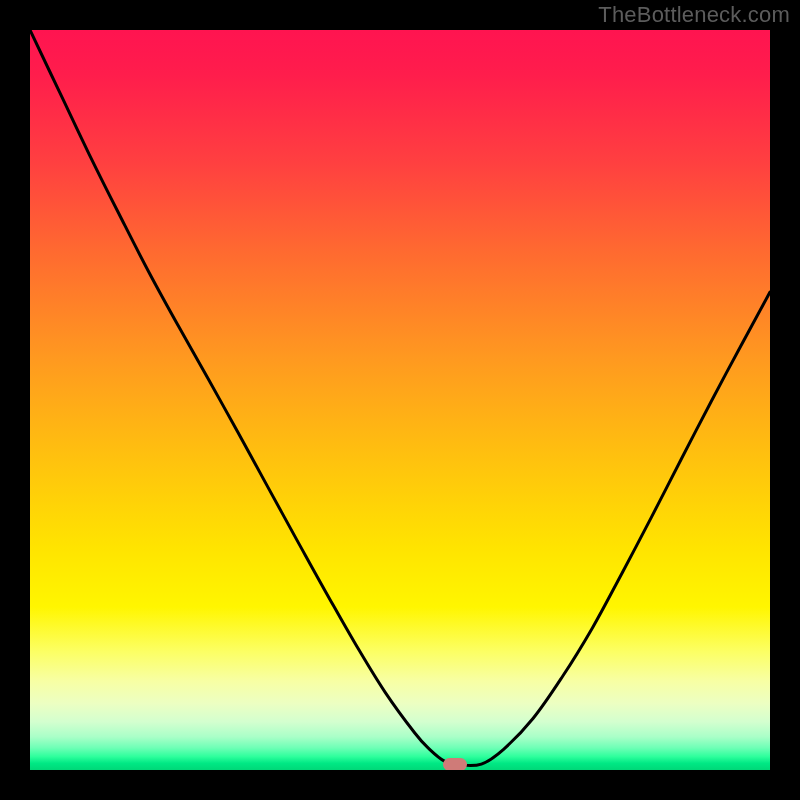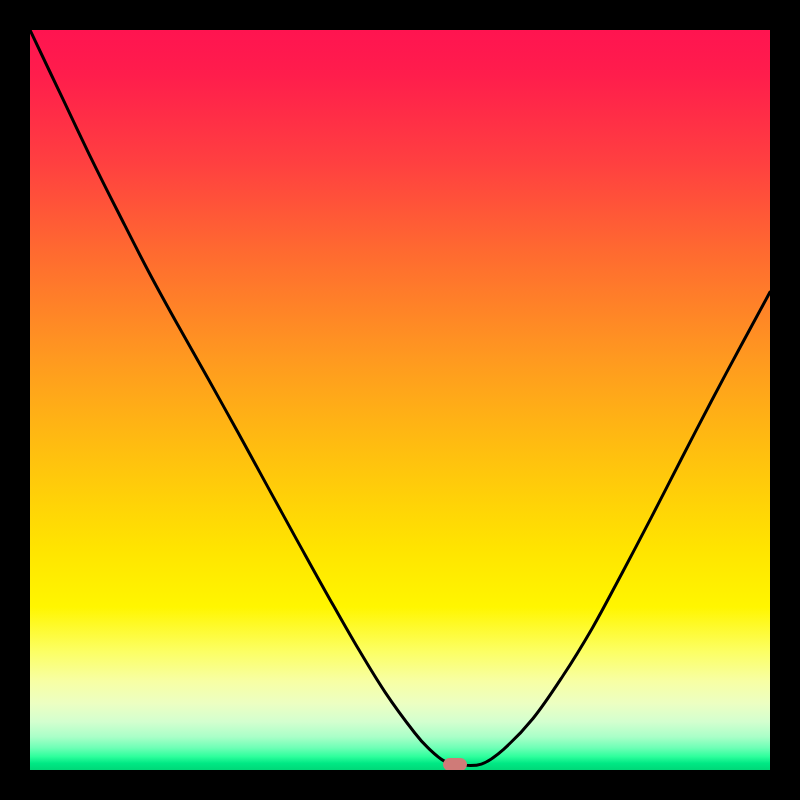--- a/index.html
+++ b/index.html
@@ -72,20 +72,21 @@
     height: 13px;
     border-radius: 7px;
     background: #cf7b78;
     z-index: 5;
   }
 </style>
 </head>
 <body>
 
 <div class="frame">
+  <div class="watermark">TheBottleneck.com</div>
   <div class="plot-area">
     <div class="gradient"></div>
     <svg class="curve" viewBox="0 0 740 740" preserveAspectRatio="none">
       <path id="curve-path" fill="none" stroke="#000" stroke-width="3" stroke-linejoin="round" stroke-linecap="round" d="M0.0,0.0 C5.3,11.2 18.9,39.8 29.6,62.2 C40.3,84.5 48.5,102.5 59.2,124.3 C69.9,146.2 78.1,162.5 88.8,183.5 C99.5,204.6 107.7,221.1 118.4,241.2 C129.1,261.4 137.3,276.1 148.0,295.3 C158.7,314.4 166.9,328.8 177.6,347.8 C188.3,366.8 196.5,381.8 207.2,401.1 C217.9,420.4 226.1,435.7 236.8,455.1 C247.5,474.5 255.7,489.8 266.4,509.1 C277.1,528.4 285.3,543.5 296.0,562.4 C306.7,581.3 314.9,596.2 325.6,614.2 C336.3,632.2 344.5,646.3 355.2,662.3 C365.9,678.3 376.8,692.7 384.8,703.0 C392.8,713.3 394.3,714.2 399.6,719.3 C404.9,724.3 409.1,728.3 414.4,731.1 C419.7,733.9 422.5,734.3 429.2,734.8 C435.9,735.4 443.4,736.9 451.4,734.1 C459.4,731.3 464.3,727.5 473.6,719.3 C482.9,711.0 492.5,701.4 503.2,688.2 C513.9,675.0 522.1,662.3 532.8,646.0 C543.5,629.8 551.7,616.4 562.4,597.9 C573.1,579.4 581.3,563.1 592.0,543.2 C602.7,523.2 610.9,507.4 621.6,486.9 C632.3,466.4 640.5,449.8 651.2,429.2 C661.9,408.6 670.1,392.5 680.8,372.2 C691.5,352.0 699.7,336.6 710.4,316.7 C721.1,296.9 734.7,271.8 740.0,262.0"></path>
     </svg>
     <div class="marker" id="marker" style="left: 412.76px; top: 727.58px; background: rgb(207, 123, 120);"></div>
   </div>
 </div>
 
 </body></html>

